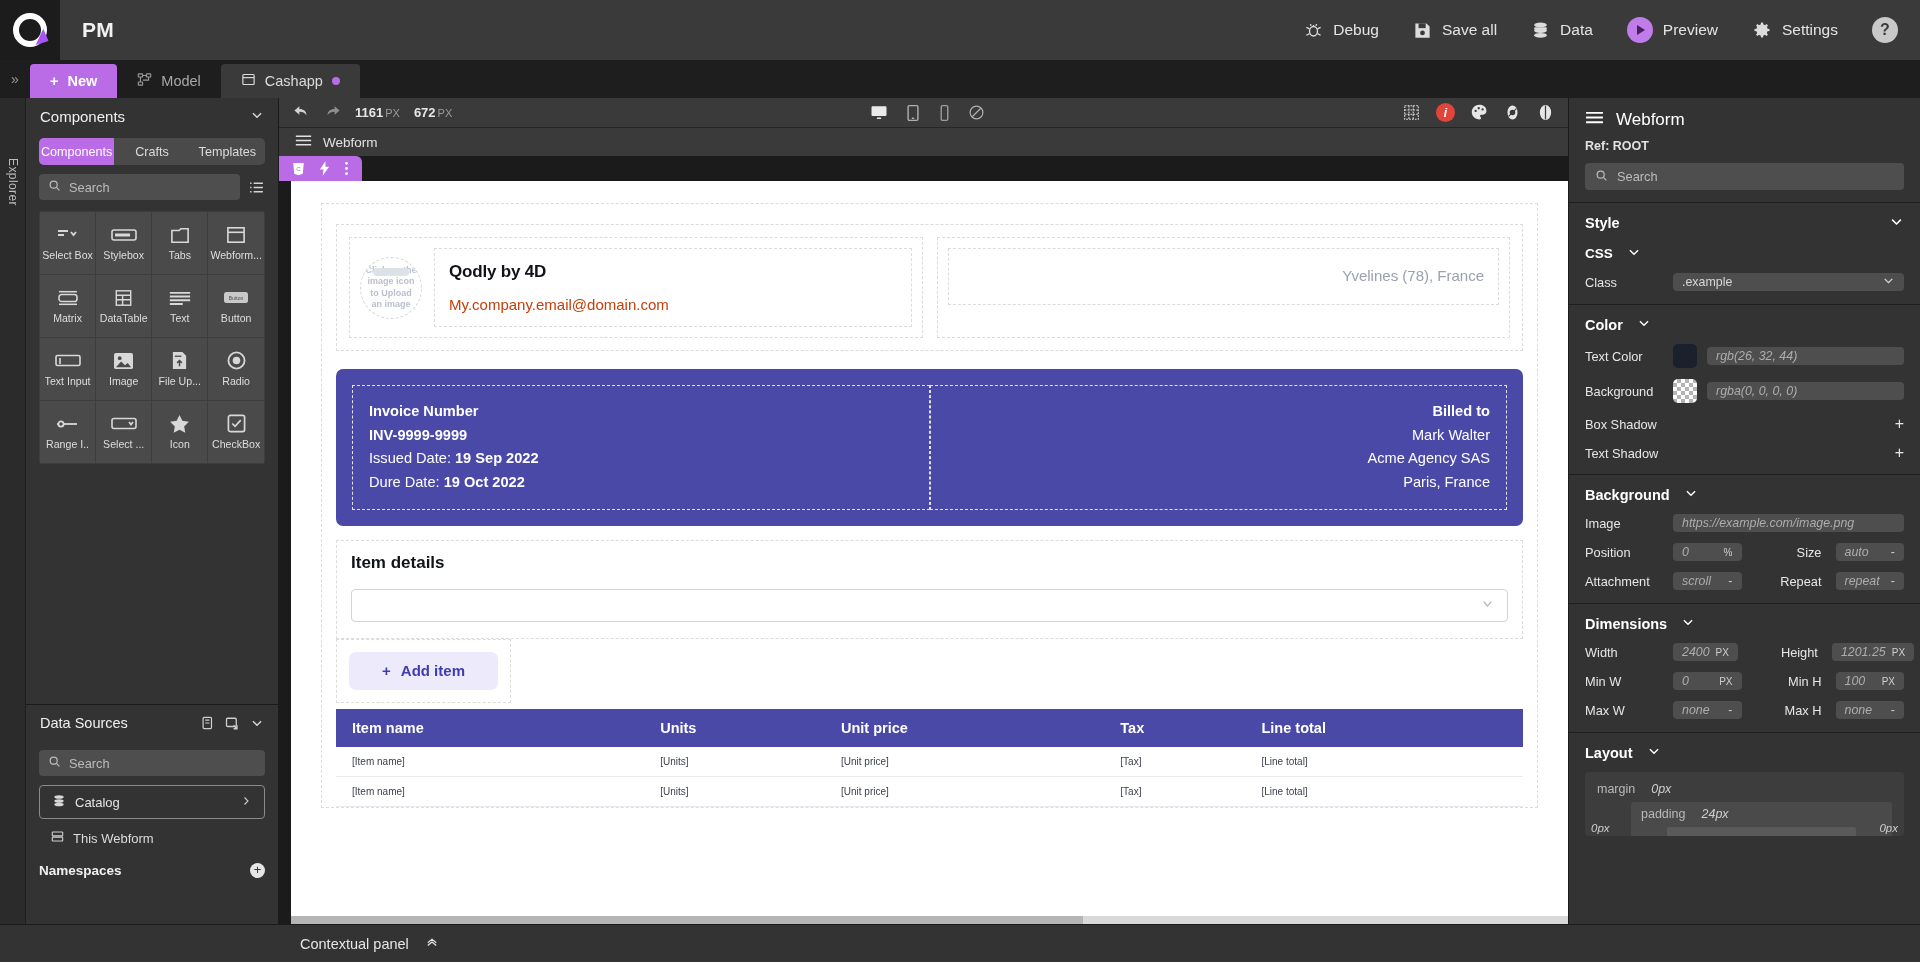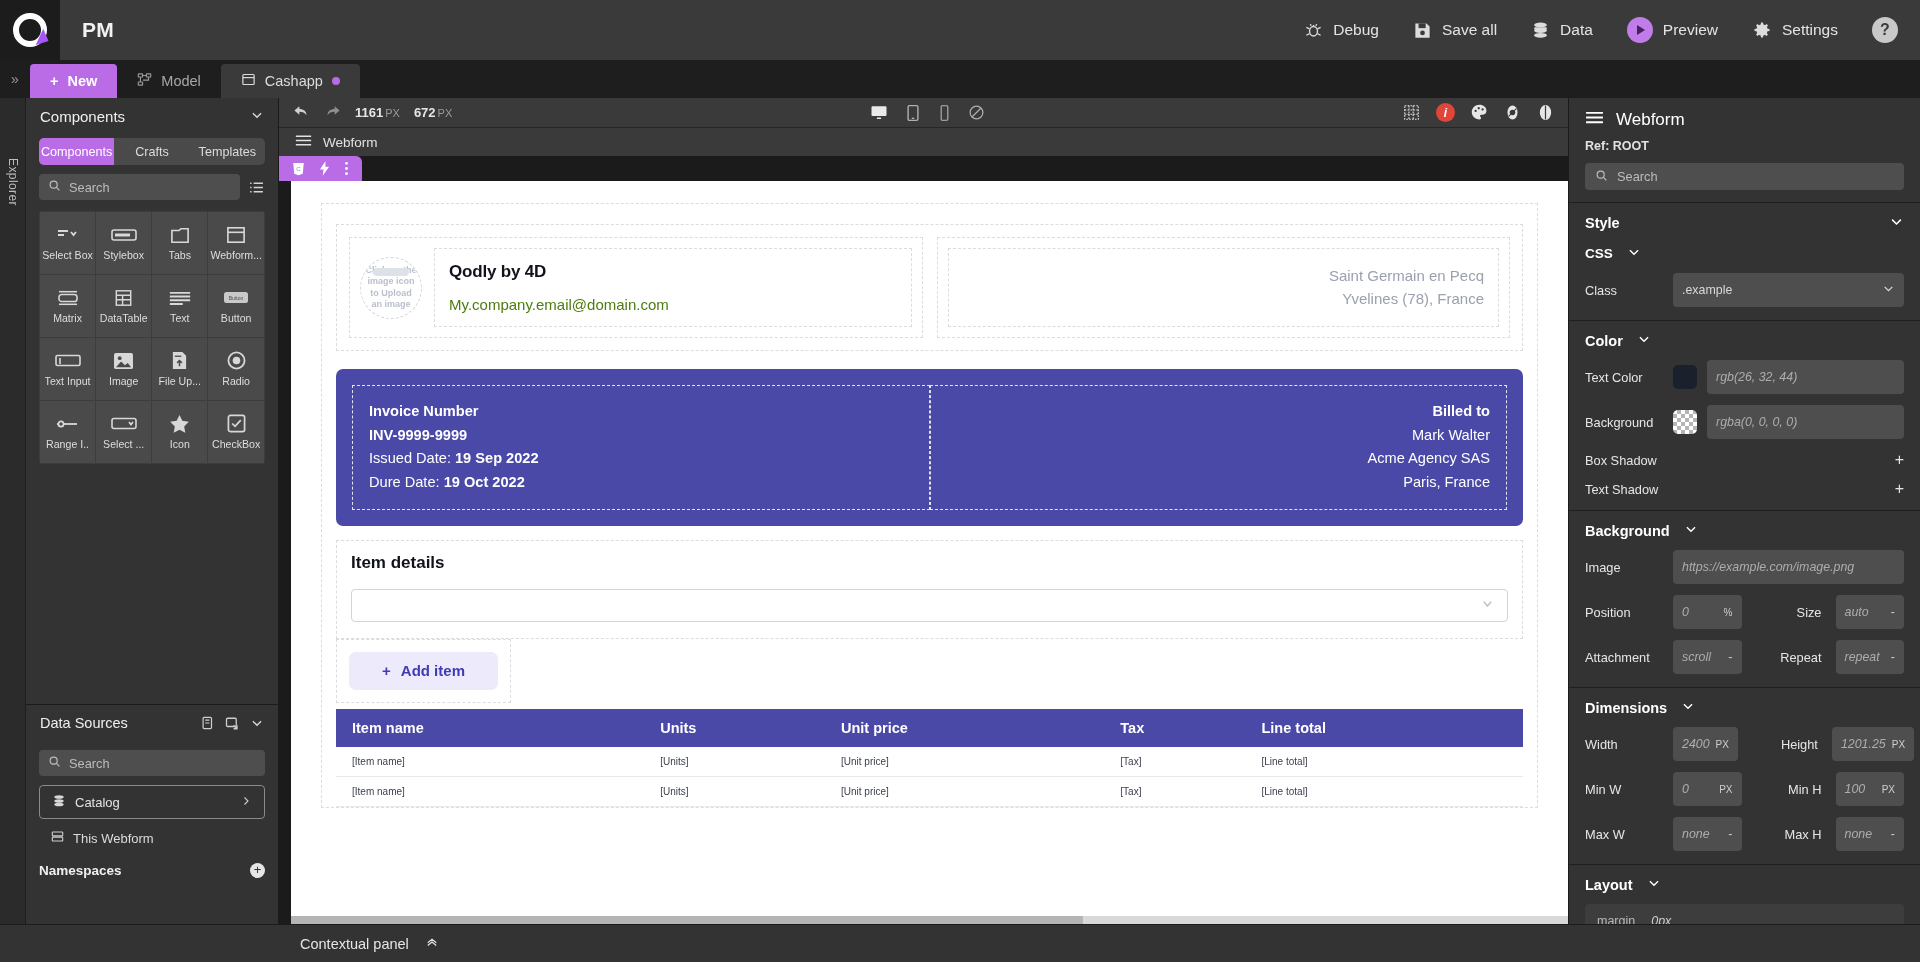--- a/index.html
+++ b/index.html
@@ -213,21 +213,21 @@
   .avatar .cap {
     font-size: 9px; font-weight: bold; color: #b9bfcc; text-align: center;
     line-height: 1.25; padding: 0 3px;
   }
   .avatar .bar {
     position: absolute; top: 10px; left: 12px; right: 12px; height: 8px;
     background: #dde1e8; border-radius: 4px;
   }
   .info-txt { flex: 1; padding: 13px 14px; }
   .cname { font-size: 17px; font-weight: bold; color: #11131a; letter-spacing: -.2px; }
-  .cmail { font-size: 15px; color: #4d7c0f; margin-top: 14px; }
+  .cmail { font-size: 15px; color: #c2410c; margin-top: 14px; }
   .info-right { flex: 1; padding: 10px; }
   .addr { padding: 16px 14px; text-align: right; }
   .addr div { font-size: 15px; color: #9aa0ae; line-height: 1.5; }
 
   .banner {
     margin: 18px 14px 0; background: #4a49a8; border-radius: 7px;
     padding: 16px; display: flex;
   }
   .bcol { flex: 1; border: 1px dashed rgba(255,255,255,.85); padding: 14px 16px; }
   .bcol.r { text-align: right; }
@@ -291,21 +291,21 @@
   }
   .sect-h .sp { flex: 1; }
   .sub-h {
     display: flex; align-items: center; gap: 14px; margin-top: 13px;
     font-size: 13.5px; font-weight: bold; color: #fff; cursor: pointer;
   }
   .frow { display: flex; align-items: center; margin-top: 11px; gap: 10px; }
   .flabel { font-size: 12.8px; color: #e6e6e6; width: 78px; flex: 0 0 78px; }
   .flabel.w2 { width: 74px; flex: 0 0 74px; }
   .fld {
-    flex: 1; height: 34px; background: #4e4e4e; border-radius: 4px;
+    flex: 1; height: 18px; background: #4e4e4e; border-radius: 4px;
     display: flex; align-items: center; padding: 0 9px;
     font-size: 12.4px; color: #adadad; font-style: italic; cursor: text;
   }
   .fld.sel { cursor: pointer; font-style: normal; color: #d8d8d8; }
   .fld .sp { flex: 1; }
   .fld .unit { font-size: 10px; color: #cfcfcf; font-style: normal; margin-left: 6px; }
   .fld .dash { color: #cfcfcf; font-style: normal; margin-left: 6px; }
   .swatch {
     width: 24px; height: 24px; border-radius: 5px; flex: 0 0 24px; cursor: pointer;
   }
@@ -820,21 +820,20 @@
                     <div class="bar"></div>
                     <div class="cap">Click on the image icon to Upload an image</div>
                   </div>
                   <div class="info-txt dbox">
                     <div class="cname">Qodly by 4D</div>
                     <div class="cmail">My.company.email@domain.com</div>
                   </div>
                 </div>
                 <div class="info-right dbox">
                   <div class="addr dbox">
-                    <div>Saint Germain en Pecq</div>
                     <div>Yvelines (78), France</div>
                   </div>
                 </div>
               </div>
 
               <div class="banner">
                 <div class="bcol">
                   <div class="t"><b>Invoice Number</b></div>
                   <div class="t"><b>INV-9999-9999</b></div>
                   <div class="t">

